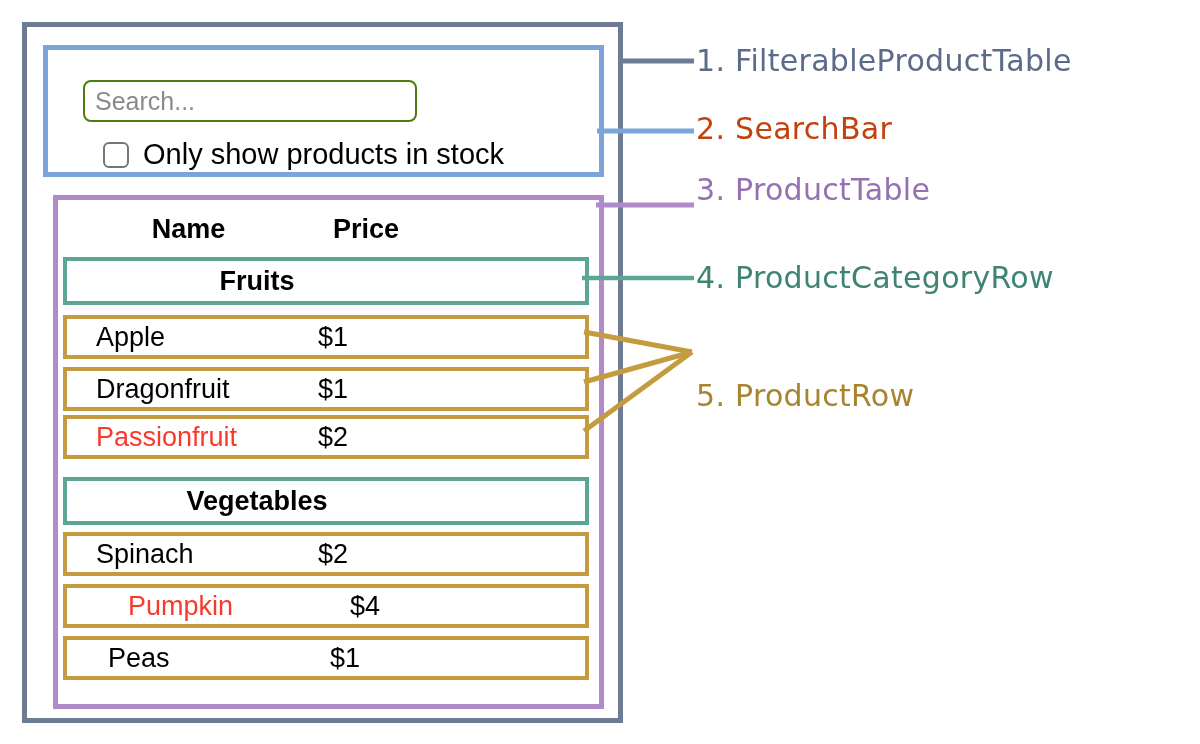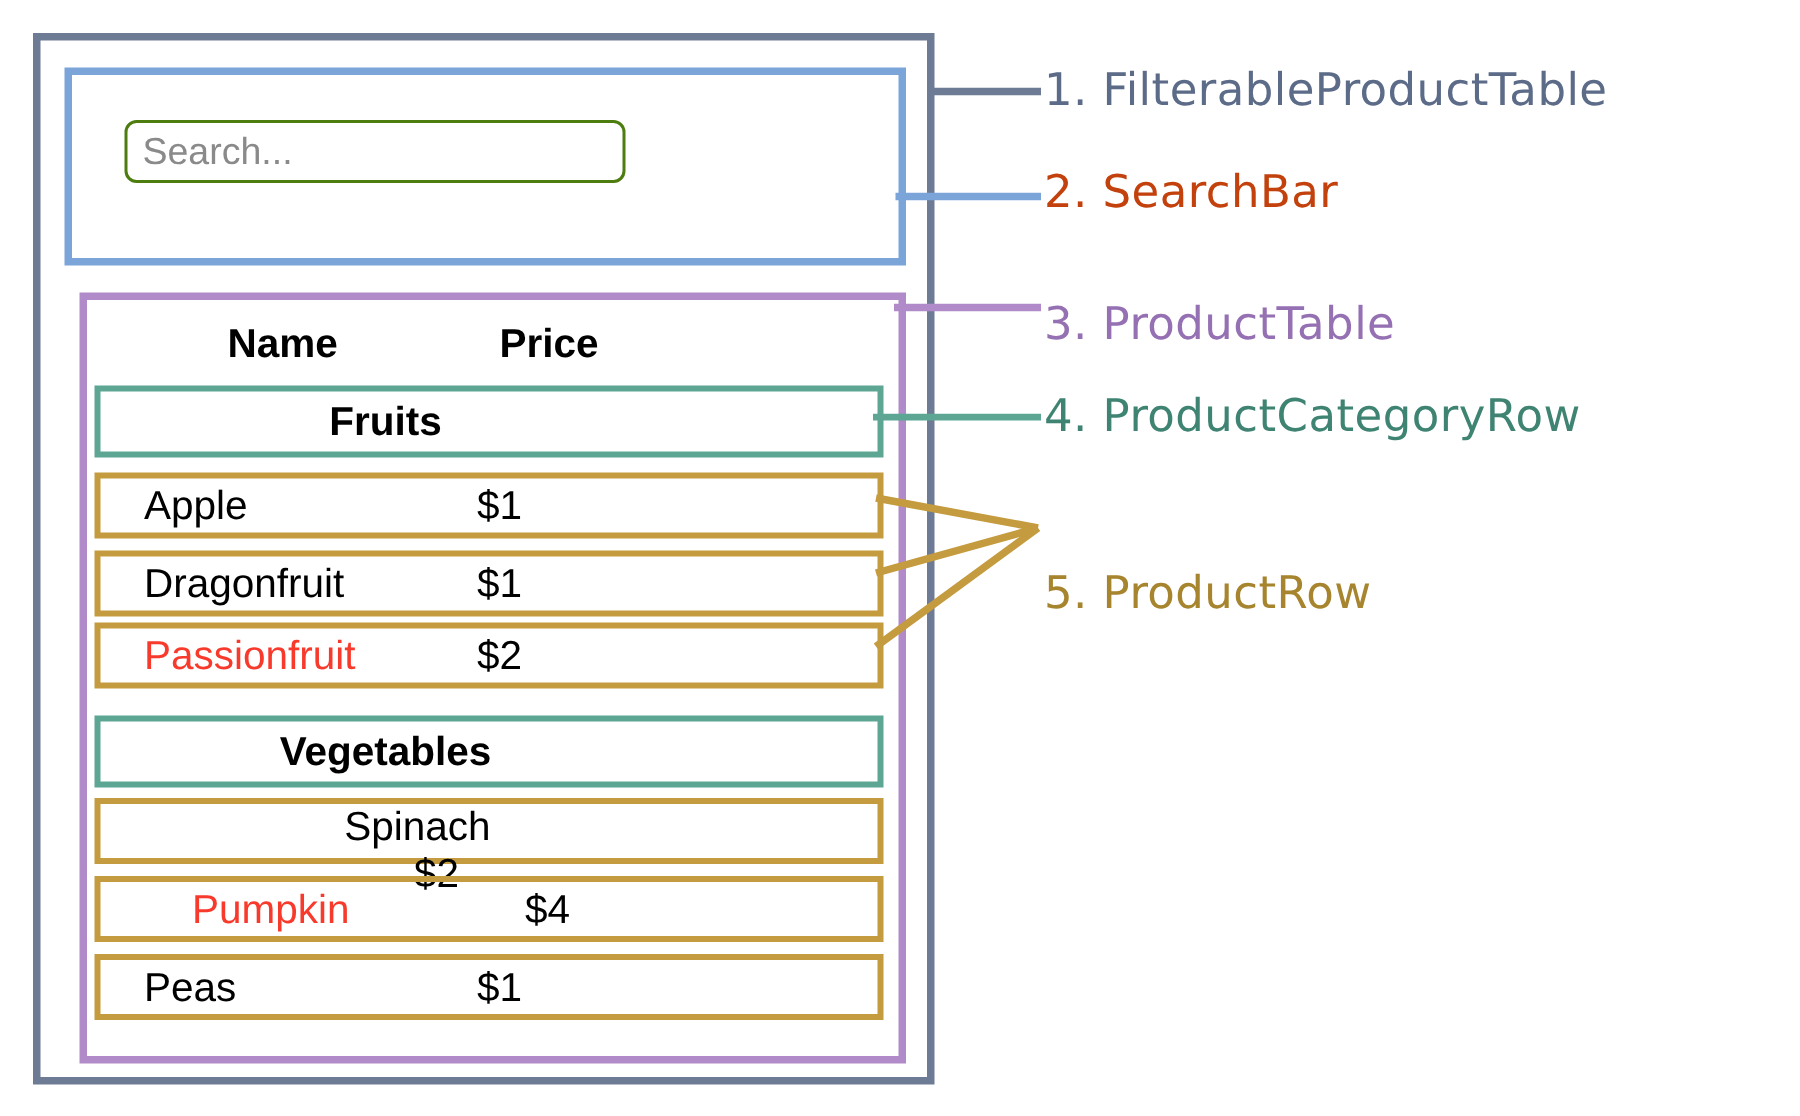--- a/index.html
+++ b/index.html
@@ -39,46 +39,50 @@
   .product-row{height:44px;border:4px solid #c49b3e;display:flex;align-items:center;font-size:27px;color:#000;}
   .cell-name{width:222px;padding-left:29px;white-space:nowrap;}
   .cell-price{width:100px;white-space:nowrap;}
   .out-of-stock .cell-name{color:#f83a2d;}
 
   .row-fruits{top:57px;}
   .row-apple{top:115px;}
   .row-dragonfruit{top:167px;}
   .row-passionfruit{top:215px;}
   .row-vegetables{top:277px;}
-  .row-spinach{top:332px;flex-direction:column;}
+  .row-spinach{top:332px;}
   .row-pumpkin{top:384px;padding-left:32px;}
-  .row-peas{top:436px;}
+  .row-peas{top:436px;padding-left:12px;}
 
   
   .anno{
     position:absolute;left:696px;height:36px;line-height:36px;
     font-family:"DejaVu Sans",sans-serif;font-size:30px;letter-spacing:0.3px;white-space:nowrap;
   }
   .anno-1{top:43px;color:#5c6b88;}
   .anno-2{top:111px;color:#c2410c;}
-  .anno-3{top:199px;color:#9571b3;}
+  .anno-3{top:172px;color:#9571b3;}
   .anno-4{top:260px;color:#3f8472;}
   .anno-5{top:334px;color:#a7842e;margin-top:44px;}
 
   .connector-svg{position:absolute;left:0;top:0;pointer-events:none;z-index:10;}
 </style>
 </head>
 <body>
 
 <div class="stage">
 
   <div class="box outer-box">
 
     <div class="box searchbar-box">
       <input class="search-input" type="text" placeholder="Search..." style="">
+      <div class="checkbox-row">
+        <input type="checkbox" class="checkbox" style="">
+        <span class="checkbox-label">Only show products in stock</span>
+      </div>
     </div>
 
     <div class="box product-table-box">
 
       <div class="trow header-row">
         <div class="h-name">Name</div>
         <div class="h-price">Price</div>
       </div>
 
       <div class="trow category-row row-fruits">

